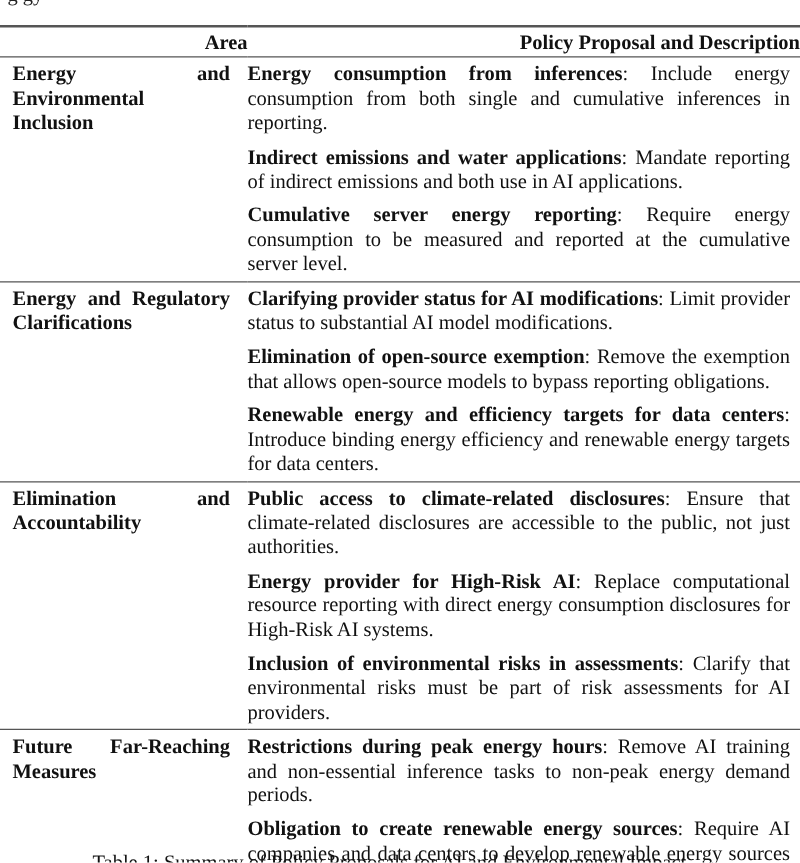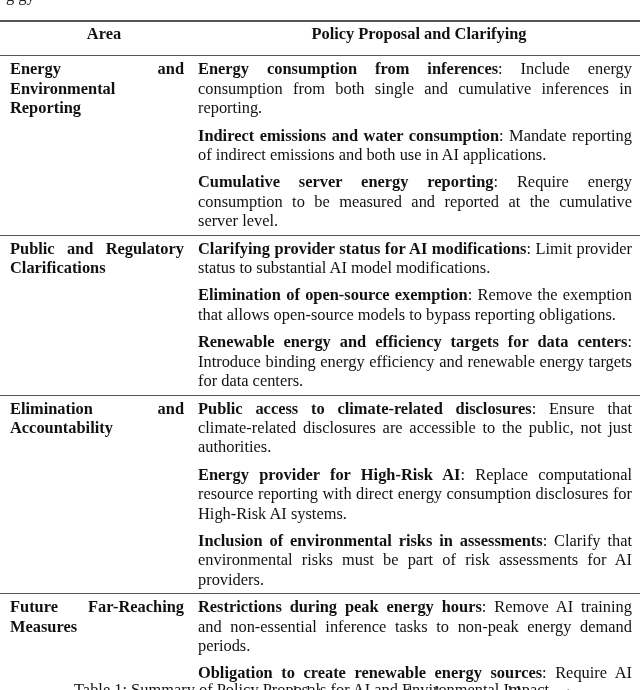--- a/index.html
+++ b/index.html
@@ -34,23 +34,23 @@
       border-collapse: collapse;
       table-layout: fixed;
     }
     .tbl col.c-area { width: 198px; }
     .tbl col.c-pol { width: 442px; }
     .tbl thead tr {
       border-top: 2px solid #555;
       border-bottom: 1.5px solid #555;
     }
     .tbl th {
-      text-align: center;
+      text-align: right;
       font-weight: bold;
-      padding: 2px 0 12px 0;
+      padding: 2px 0 2px 0;
       vertical-align: top;
     }
     .tbl th.h-area { padding-left: 10px; }
     .tbl tbody.sec {
       border-bottom: 1.5px solid #555;
     }
     .tbl tbody.sec.last {
       border-bottom: 1.5px solid #555;
     }
     .tbl td {
@@ -85,40 +85,40 @@
 <div class="cut-line">g                                                       gy</div>
 
 <table class="tbl">
   <colgroup>
     <col class="c-area">
     <col class="c-pol">
   </colgroup>
   <thead>
     <tr>
       <th class="h-area">Area</th>
-      <th class="h-pol">Policy Proposal and Clarifying</th>
+      <th class="h-pol">Policy Proposal and Description</th>
     </tr>
   </thead>
 
   <tbody class="sec">
     <tr class="item">
-      <td class="area" rowspan="3">Energy and Environmental Reporting</td>
+      <td class="area" rowspan="3">Energy and Environmental Inclusion</td>
       <td class="pol"><span class="pol-title">Energy consumption from inferences</span><span>: Include energy consumption from both single and cumulative inferences in reporting.</span></td>
     </tr>
     <tr class="item">
-      <td class="pol"><span class="pol-title">Indirect emissions and water consumption</span><span>: Mandate reporting of indirect emissions and both use in AI applications.</span></td>
+      <td class="pol"><span class="pol-title">Indirect emissions and water applications</span><span>: Mandate reporting of indirect emissions and both use in AI applications.</span></td>
     </tr>
     <tr class="item">
       <td class="pol"><span class="pol-title">Cumulative server energy reporting</span><span>: Require energy consumption to be measured and reported at the cumulative server level.</span></td>
     </tr>
   </tbody>
 
   <tbody class="sec">
     <tr class="item">
-      <td class="area" rowspan="3">Public and Regulatory Clarifications</td>
+      <td class="area" rowspan="3">Energy and Regulatory Clarifications</td>
       <td class="pol"><span class="pol-title">Clarifying provider status for AI modifications</span><span>: Limit provider status to substantial AI model modifications.</span></td>
     </tr>
     <tr class="item">
       <td class="pol"><span class="pol-title">Elimination of open-source exemption</span><span>: Remove the exemption that allows open-source models to bypass reporting obligations.</span></td>
     </tr>
     <tr class="item">
       <td class="pol"><span class="pol-title">Renewable energy and efficiency targets for data centers</span><span>: Introduce binding energy efficiency and renewable energy targets for data centers.</span></td>
     </tr>
   </tbody>
 

